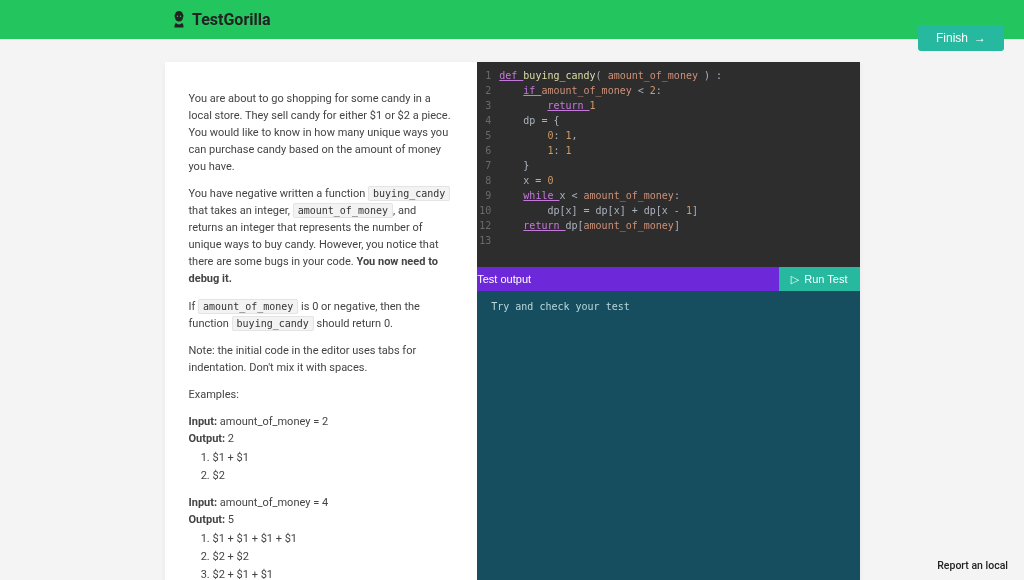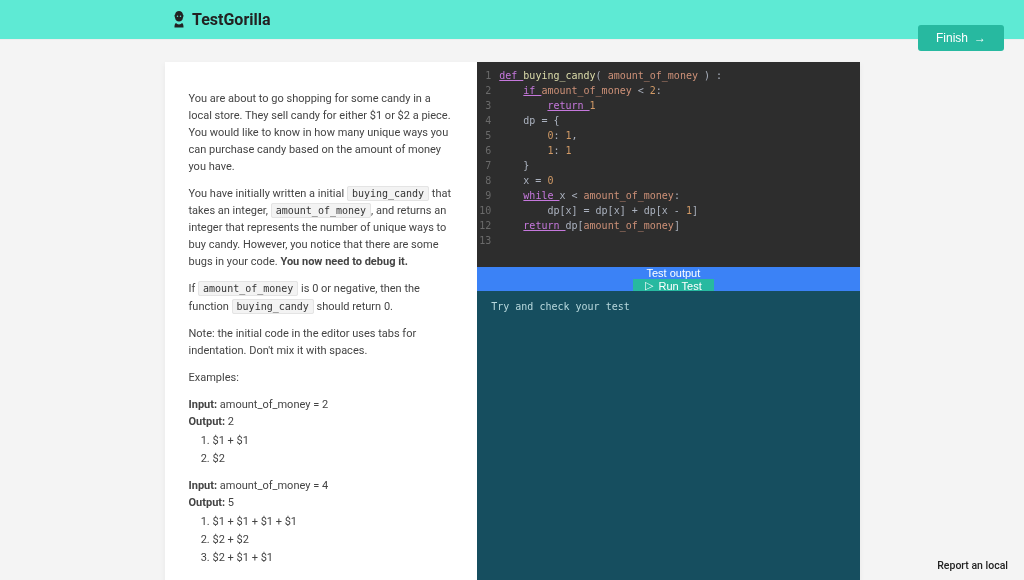--- a/index.html
+++ b/index.html
@@ -3,21 +3,21 @@
 <meta charset="utf-8">
 <style>
   * { box-sizing: border-box; margin: 0; padding: 0; }
   body {
     font-family: -apple-system, BlinkMacSystemFont, "Segoe UI", Roboto, Helvetica, Arial, sans-serif;
     background: #f4f4f4;
     color: #333;
     font-size: 12px;
   }
   .topbar {
-    background: #5eead4;
+    background: #22c55e;
     height: 40px;
     border-bottom: 1px solid #eee;
     display: flex;
     align-items: center;
     justify-content: space-between;
     padding: 0 20px 0 170px;
   }
   .logo {
     display: flex;
     align-items: center;
@@ -90,30 +90,28 @@
     padding-right: 8px;
     user-select: none;
   }
   .cc { color: #ccc; }
   .kw { color: #c678dd; text-decoration: underline; }
   .id { color: #dcdcaa; }
   .param { color: #ce9178; }
   .num { color: #d19a66; }
   .op { color: #abb2bf; }
   .testbar {
-    background: #3b82f6;
+    background: #6d28d9;
     color: #fff;
     height: 24px;
     display: flex;
     align-items: center;
     justify-content: space-between;
-    padding-left: 10px;
     font-size: 11px;
     font-family: -apple-system, sans-serif;
-    flex-direction: column;
   }
   .run-btn {
     background: #27b9a0;
     color: #fff;
     border: none;
     height: 24px;
     padding: 0 12px;
     font-size: 11px;
     cursor: pointer;
     display: flex;
@@ -150,21 +148,21 @@
   <button class="finish-btn">
     <span>Finish</span>
     <span>→</span>
   </button>
 </div>
 
 <div class="card">
   <div class="left">
     <p>You are about to go shopping for some candy in a local store. They sell candy for either $1 or $2 a piece. You would like to know in how many unique ways you can purchase candy based on the amount of money you have.</p>
     <p>
-      <span>You have initially written a initial </span><span class="code-inline">buying_candy</span><span> that takes an integer, </span><span class="code-inline">amount_of_money</span><span>, and returns an integer that represents the number of unique ways to buy candy. However, you notice that there are some bugs in your code. </span><b>You now need to debug it.</b>
+      <span>You have negative written a function </span><span class="code-inline">buying_candy</span><span> that takes an integer, </span><span class="code-inline">amount_of_money</span><span>, and returns an integer that represents the number of unique ways to buy candy. However, you notice that there are some bugs in your code. </span><b>You now need to debug it.</b>
     </p>
     <p>
       <span>If </span><span class="code-inline">amount_of_money</span><span> is 0 or negative, then the function </span><span class="code-inline">buying_candy</span><span> should return 0.</span>
     </p>
     <p>Note: the initial code in the editor uses tabs for indentation. Don't mix it with spaces.</p>
     <p>Examples:</p>
 
     <p style="margin-bottom:2px;">
       <b>Input:</b><span> amount_of_money = 2</span><br>
       <b>Output:</b><span> 2</span>

